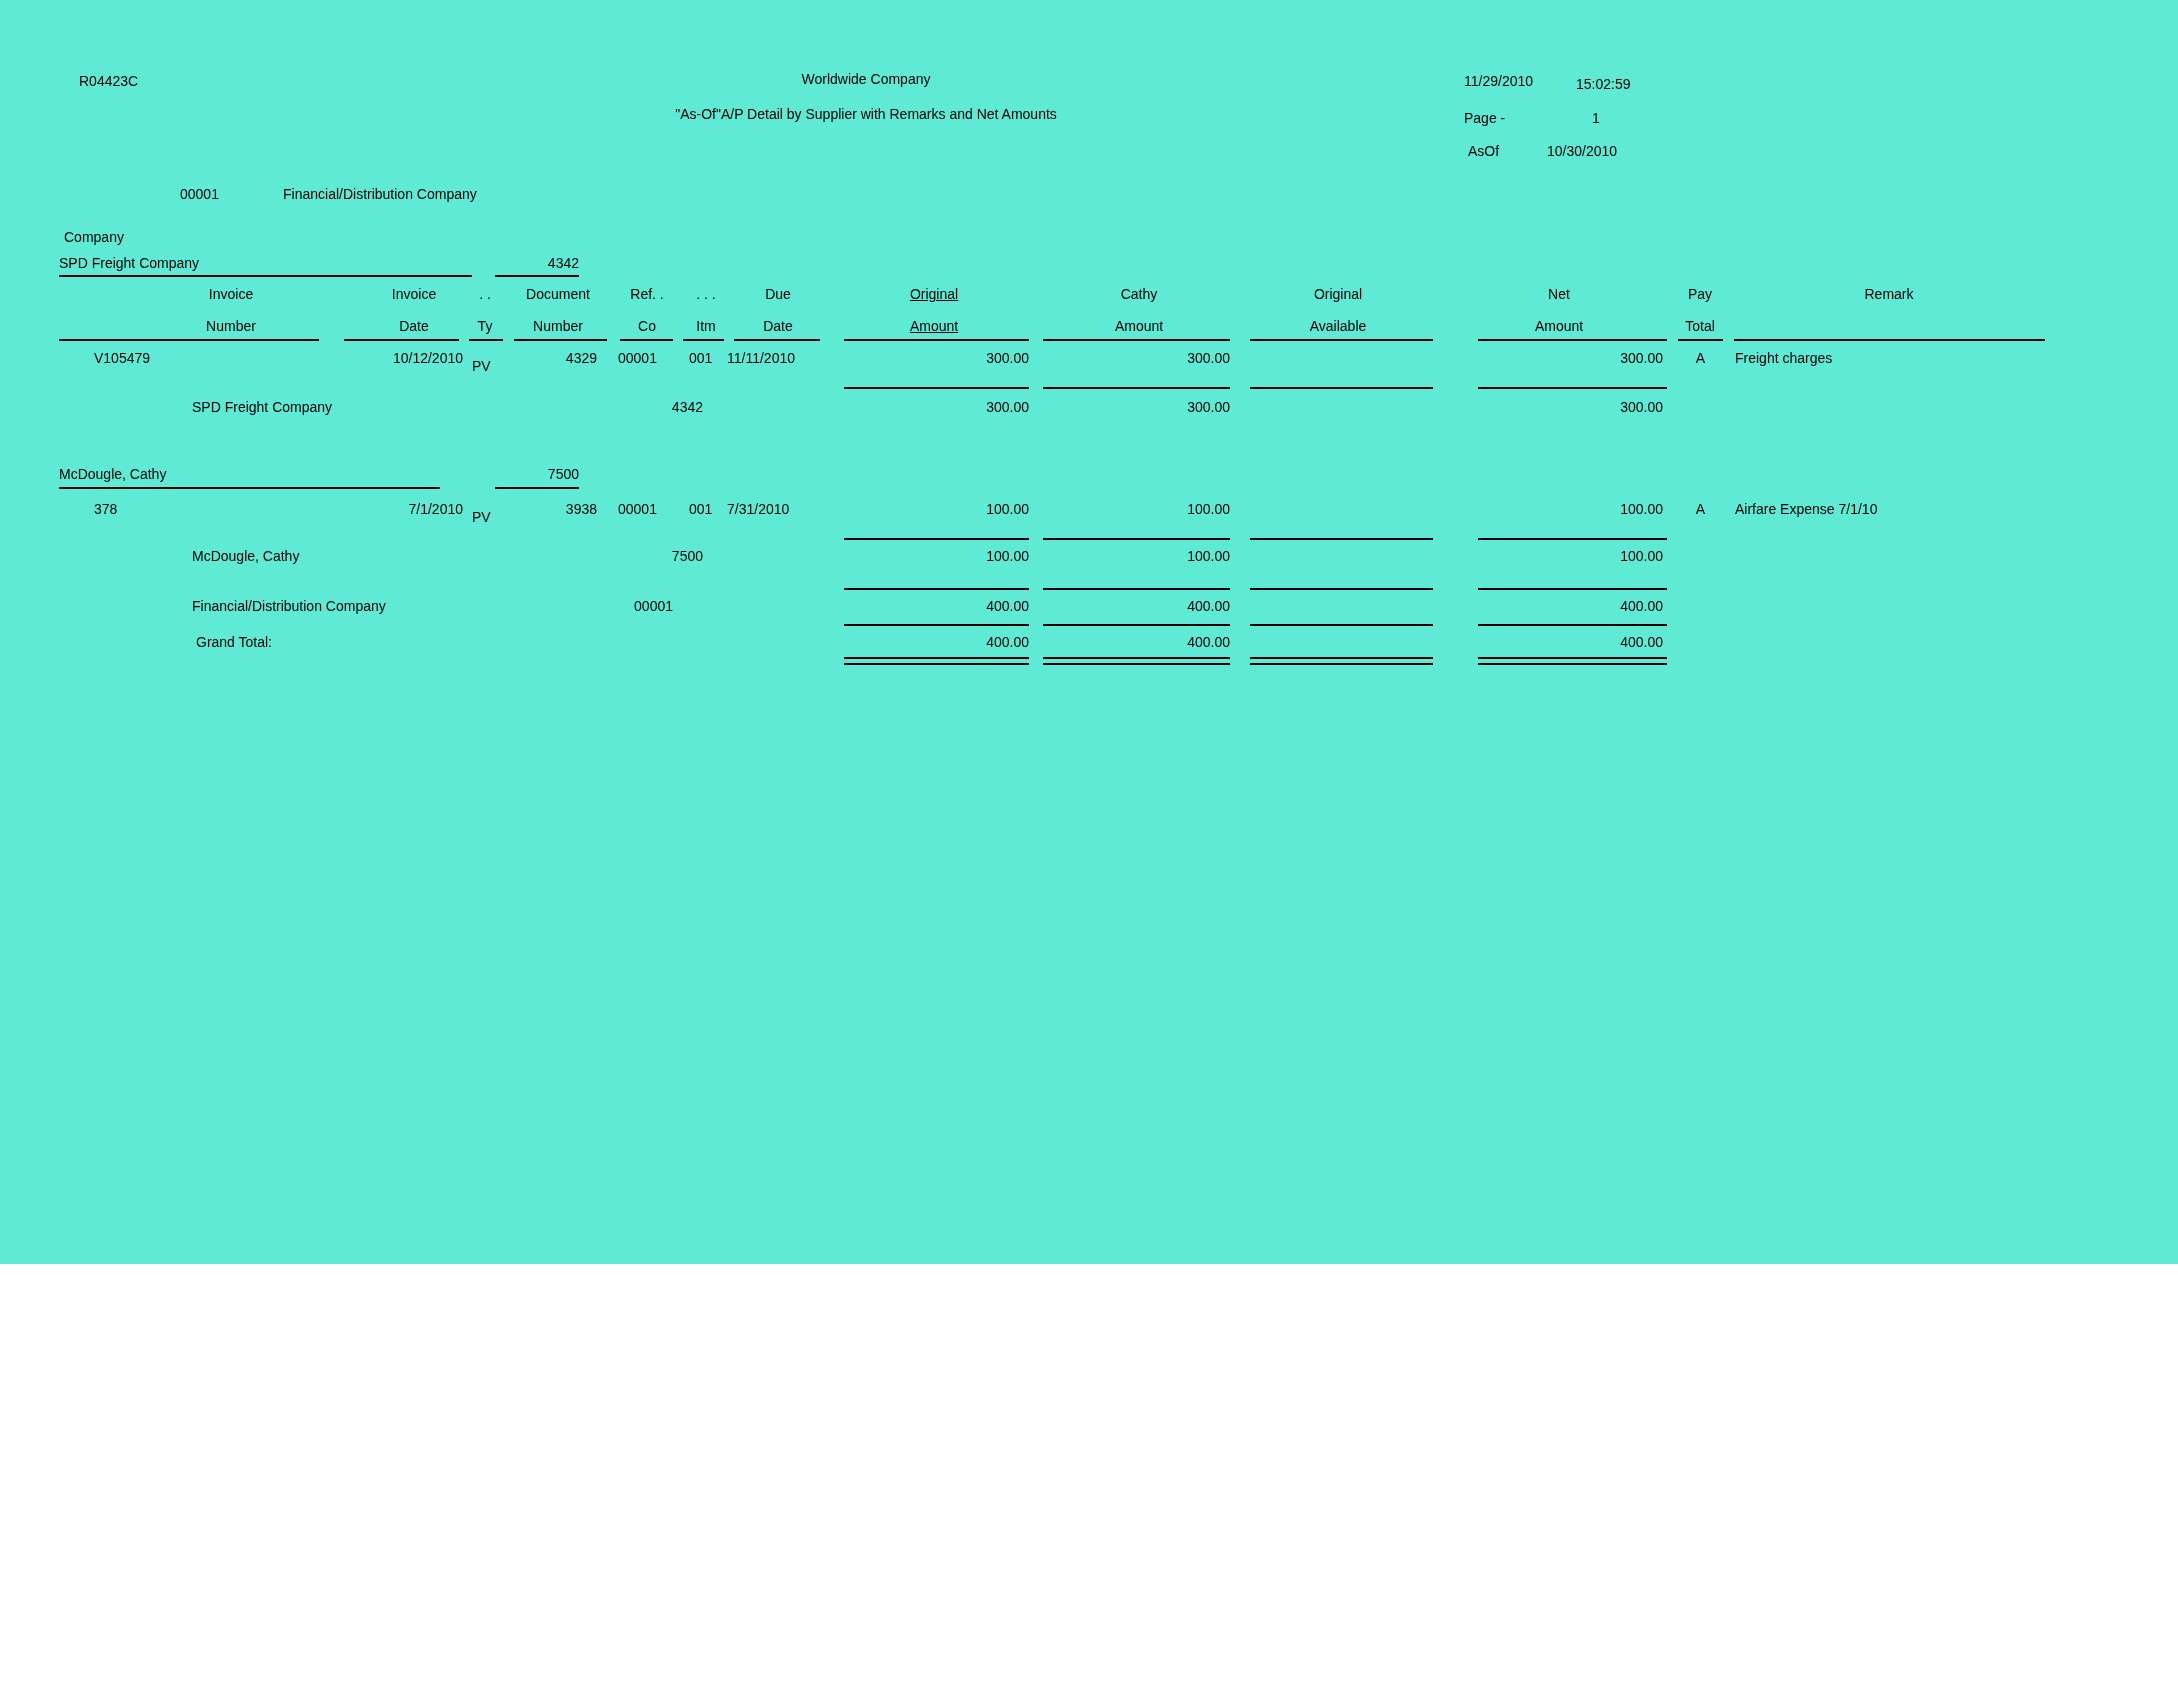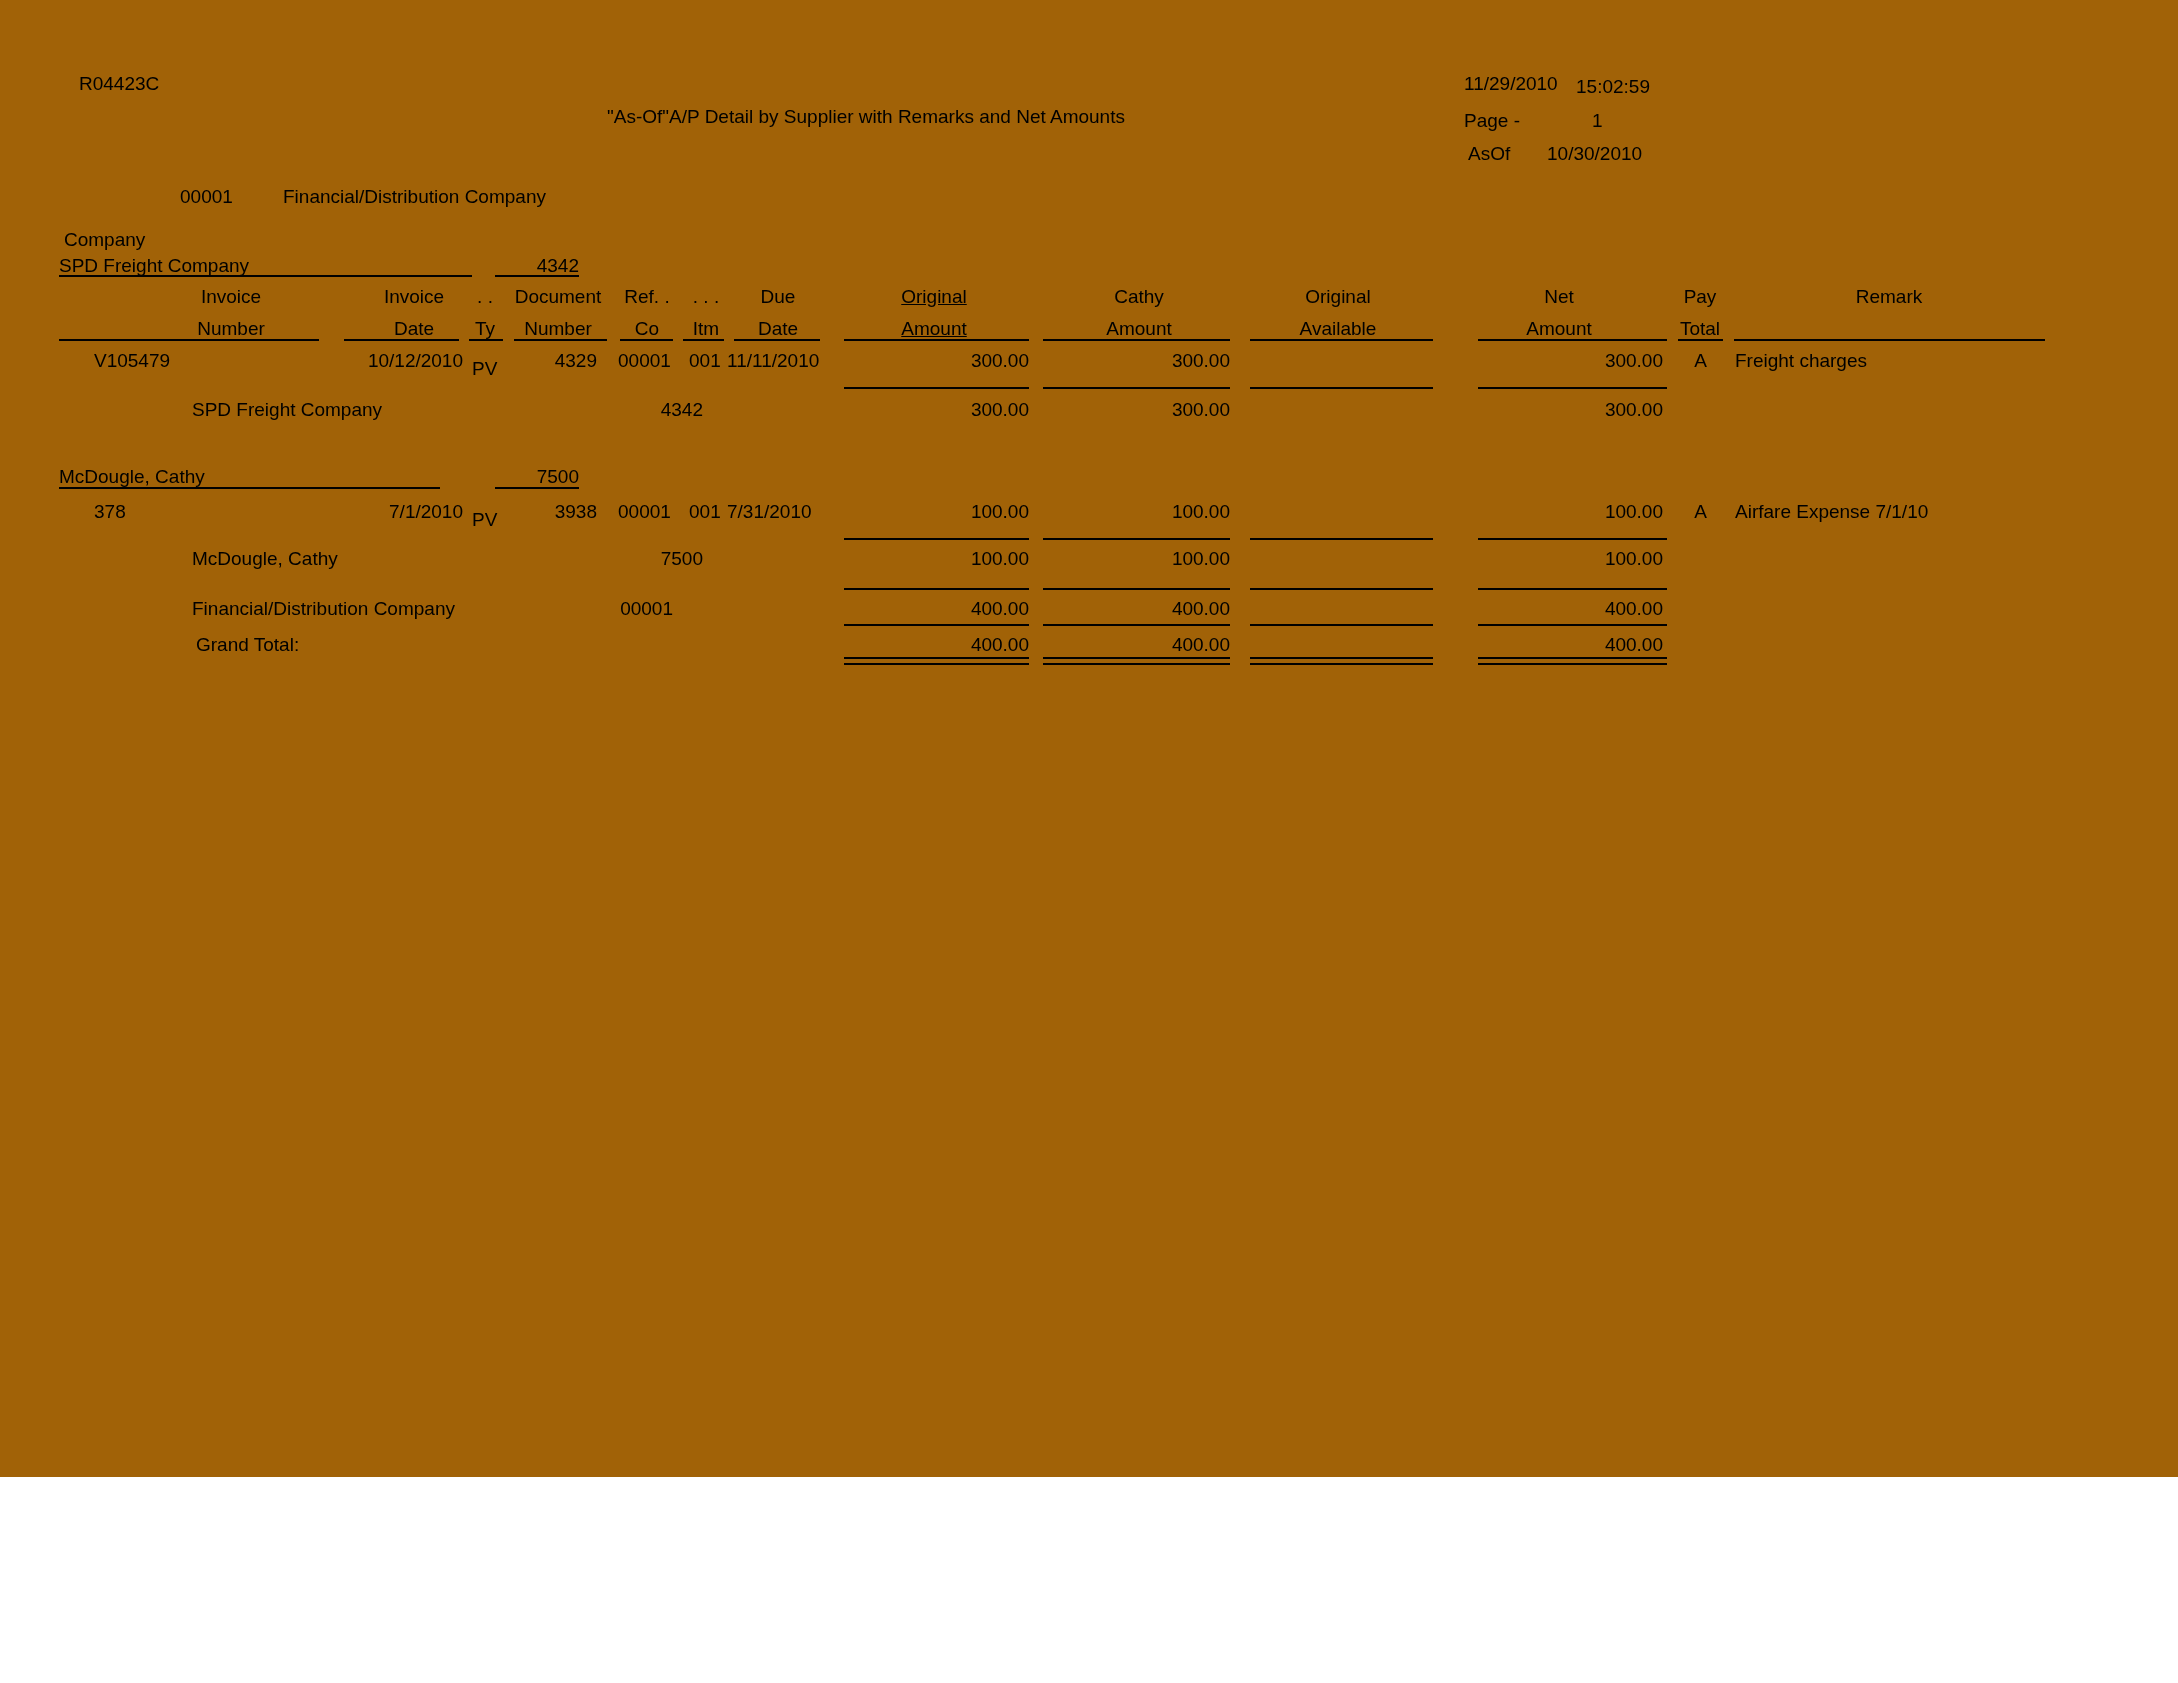--- a/index.html
+++ b/index.html
@@ -1,21 +1,21 @@
 <!DOCTYPE html>
 <html><head>
 <meta charset="utf-8">
 <style>
   html,body { margin:0; padding:0; background:#ffffff; }
   .page {
     position:relative;
-    width:2178px; height:1477px;
-    background:#a16207;
+    width:2178px; height:1264px;
+    background:#5eead4;
     font-family:"Liberation Sans", sans-serif;
-    font-size:19px;
+    font-size:14px;
     color:#000000;
     overflow:hidden;
   }
   .abs { position:absolute; white-space:nowrap; }
   .row { position:absolute; left:0; top:0; width:2178px; height:24px; }
   .row > span { position:absolute; white-space:nowrap; }
   
   .rule { position:absolute; height:0; border-top:2px solid #000; }
   
   .hc { position:absolute; width:198px; text-align:center; white-space:nowrap; }
@@ -55,20 +55,21 @@
   .sup-num  { left:470px; width:109px; text-align:right; }
   .center-head { position:absolute; left:272px; width:1188px; text-align:center; }
 </style>
 </head>
 <body>
 
 <div class="page">
 
   <div class="abs" style="left:79px; top:73px;">R04423C</div>
 
+  <div class="center-head" style="top:71px;">Worldwide Company</div>
   <div class="center-head" style="top:106px;">"As-Of"A/P Detail by Supplier with Remarks and Net Amounts</div>
 
   <div class="abs" style="left:1464px; top:73px;">11/29/2010</div>
   <div class="abs" style="left:1576px; top:76px;">15:02:59</div>
   <div class="abs" style="left:1464px; top:110px;">Page -</div>
   <div class="abs" style="left:1592px; top:110px;">1</div>
   <div class="abs" style="left:1468px; top:143px;">AsOf</div>
   <div class="abs" style="left:1547px; top:143px;">10/30/2010</div>
 
   <div class="row" style="top:186px;">

